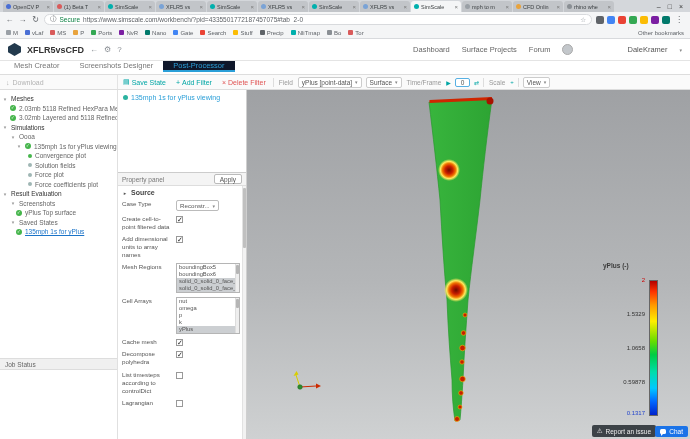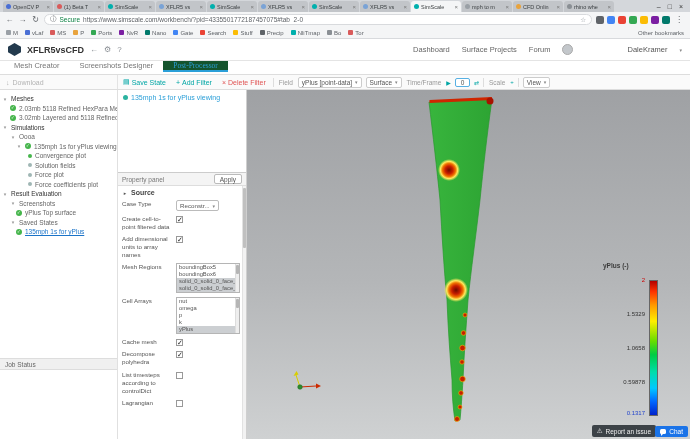--- a/index.html
+++ b/index.html
@@ -36,21 +36,21 @@
 .sslogo { width:13px; height:13px; background:#233a4d; clip-path:polygon(50% 0,100% 28%,100% 72%,50% 100%,0 72%,0 28%); flex:none; }
 .ssname { font-size:9px; font-weight:bold; color:#333; }
 .hic { color:#8a8f94; font-size:8px; }
 .ssnav { margin-left:auto; display:flex; gap:12px; font-size:7.5px; color:#666; align-items:center; }
 .avatar { width:11px; height:11px; border-radius:50%; background:#c3c7cb; border:1px solid #aaa; }
 .uname { color:#555;padding-left:42px; }
 
 
 .apptabs { position:absolute; top:61px; left:0; right:0; height:14px; background:#fff; border-bottom:1px solid #ddd; display:flex; align-items:flex-start; padding-left:4px; }
 .atab { display:flex; align-items:center; padding:0 10px; font-size:7.5px; color:#777; }
-.atab.active { color:#2b9fd8; background:#14532d; border-bottom:2px solid #2b9fd8;font-family:Liberation Serif, serif; }
+.atab.active { color:#2b9fd8; background:#0f172a; border-bottom:2px solid #2b9fd8; }
 
 
 .toolbar { position:absolute; top:75px; left:0; right:0; height:15px; background:#fafafa; border-bottom:1px solid #ddd; display:flex; align-items:center; }
 .tbleft { width:118px; flex:none; display:flex; align-items:center; gap:3px; padding:0 6px; color:#b3b3b3; border-right:1px solid #e3e3e3; height:100%; font-size:7px; }
 .tbtn { display:flex; align-items:center; gap:2px; font-size:7px; padding:0 5px; height:100%; white-space:nowrap; }
 .teal { color:#00a6a5; }
 .redt { color:#e05555; }
 .tdiv { width:1px; height:9px; background:#ddd; margin:0 2px; flex:none; }
 .tlabel { color:#999; font-size:6.5px; white-space:nowrap; padding:0 3px; }
 .tsel { background:#fff; border:1px solid #ccc; border-radius:2px; font-size:6.5px; color:#555; padding:1px 3px; display:flex; align-items:center; gap:3px; white-space:nowrap; margin:0 2px; }

